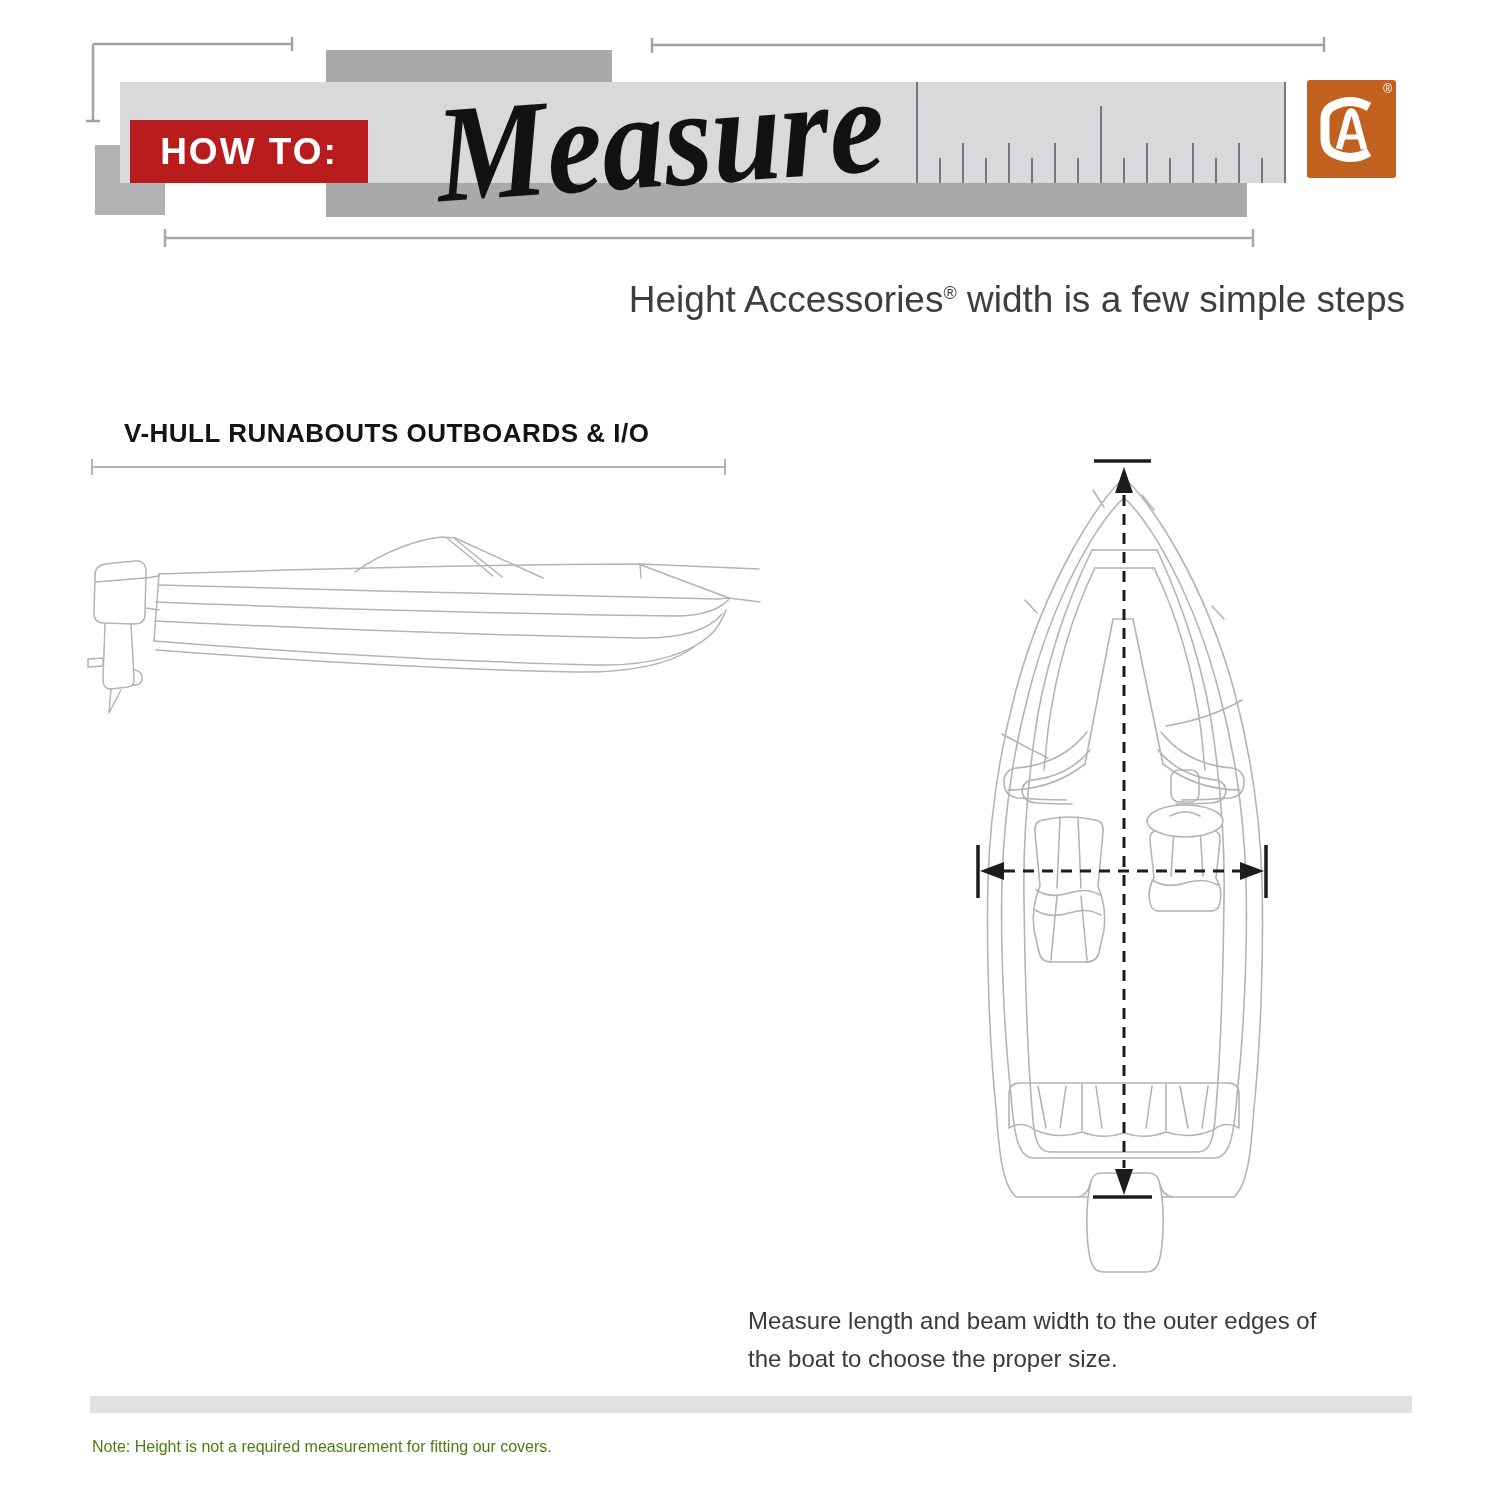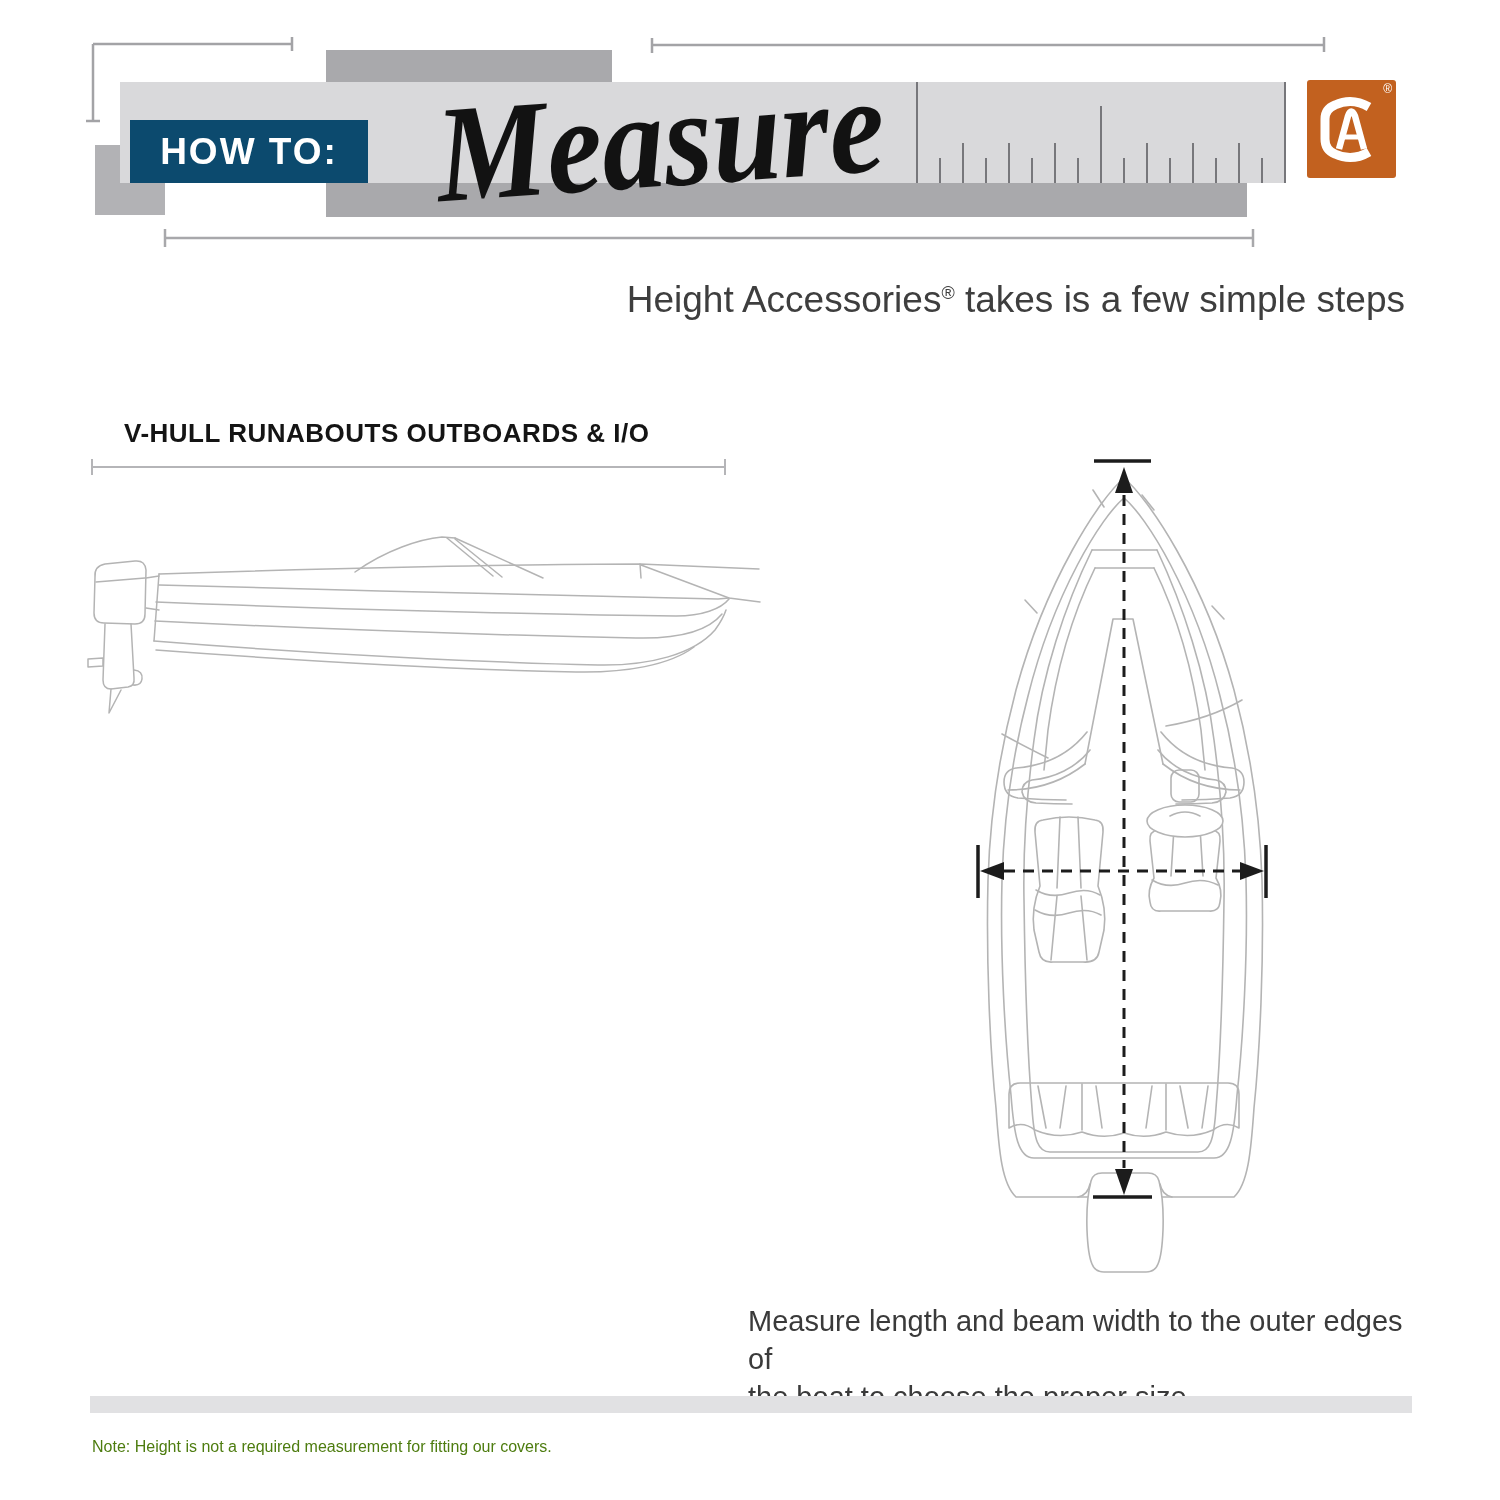--- a/index.html
+++ b/index.html
@@ -7,21 +7,21 @@
     position:relative;width:1500px;height:1500px;background:#ffffff;
     font-family:"Liberation Sans", sans-serif;overflow:hidden;
   }
   .abs{position:absolute;}
   
   .block{position:absolute;}
   .banner{background:#d9d9db;}
   .bar-mid{background:#a9a9ac;}
   .sq-mid{background:#b2b2b5;}
   .kicker-box{
-    background:#0c4a6e;display:flex;align-items:center;justify-content:center;
+    background:#b91c1c;display:flex;align-items:center;justify-content:center;
   }
   .kicker-box span{
     color:#ffffff;font-weight:bold;font-size:37px;letter-spacing:2px;
   }
   .title-script{
     left:390px;top:52px;width:540px;height:175px;
     display:flex;align-items:center;justify-content:center;
     font-family:"Liberation Serif", serif;font-style:italic;font-weight:bold;
     font-size:138px;color:#121212;line-height:1;
     transform:rotate(-4deg) scaleX(.9);transform-origin:center;
@@ -36,21 +36,21 @@
   .intro{
     left:500px;top:270px;width:905px;text-align:right;
     font-size:37px;line-height:47px;color:#3e3e3e;
   }
   .intro sup{font-size:18px;}
   .section-title{
     left:124px;top:418px;font-size:26px;font-weight:bold;color:#141414;letter-spacing:.5px;
     white-space:nowrap;
   }
   .caption{
-    left:748px;top:1302px;width:680px;font-size:29px;line-height:38px;color:#3a3a3a;
+    left:748px;top:1302px;width:680px;font-size:24px;line-height:38px;color:#3a3a3a;
   }
   .divider{left:90px;top:1396px;width:1322px;height:17px;background:#e1e1e3;}
   .note{left:92px;top:1438px;font-size:16px;color:#4d7c0f;}
 </style>
 </head>
 <body>
 
 <div class="canvas">
 
   <svg class="abs" style="left:86px;top:36px;" width="215" height="95">
@@ -119,21 +119,21 @@
 
   <svg class="abs" style="left:163px;top:228px;" width="1094" height="22">
     <g stroke="#a8a8ab" stroke-width="2.5" fill="none">
       <path d="M 2,1 L 2,19"></path>
       <path d="M 2,10 L 1090,10"></path>
       <path d="M 1090,1 L 1090,19"></path>
     </g>
   </svg>
 
   <div class="abs intro">
-    <div><span>Height Accessories</span><sup>®</sup><span> takes is a few simple steps</span></div>
+    <div><span>Height Accessories</span><sup>®</sup><span> width is a few simple steps</span></div>
   </div>
 
   <div class="abs section-title">V-HULL RUNABOUTS OUTBOARDS &amp; I/O</div>
   <svg class="abs" style="left:90px;top:456px;" width="640" height="22">
     <g stroke="#b5b5b8" stroke-width="2" fill="none">
       <path d="M 2,3 L 2,19"></path>
       <path d="M 2,11 L 635,11"></path>
       <path d="M 635,3 L 635,19"></path>
     </g>
   </svg>

